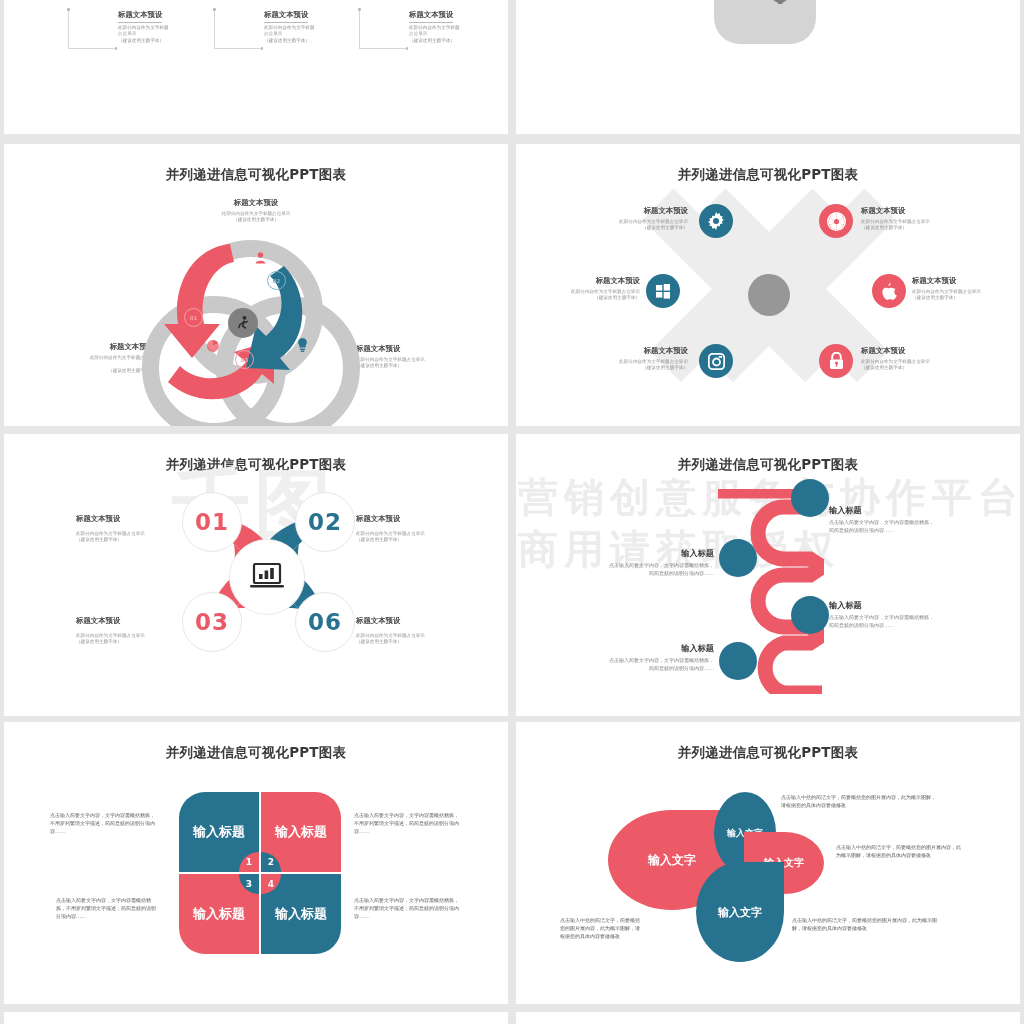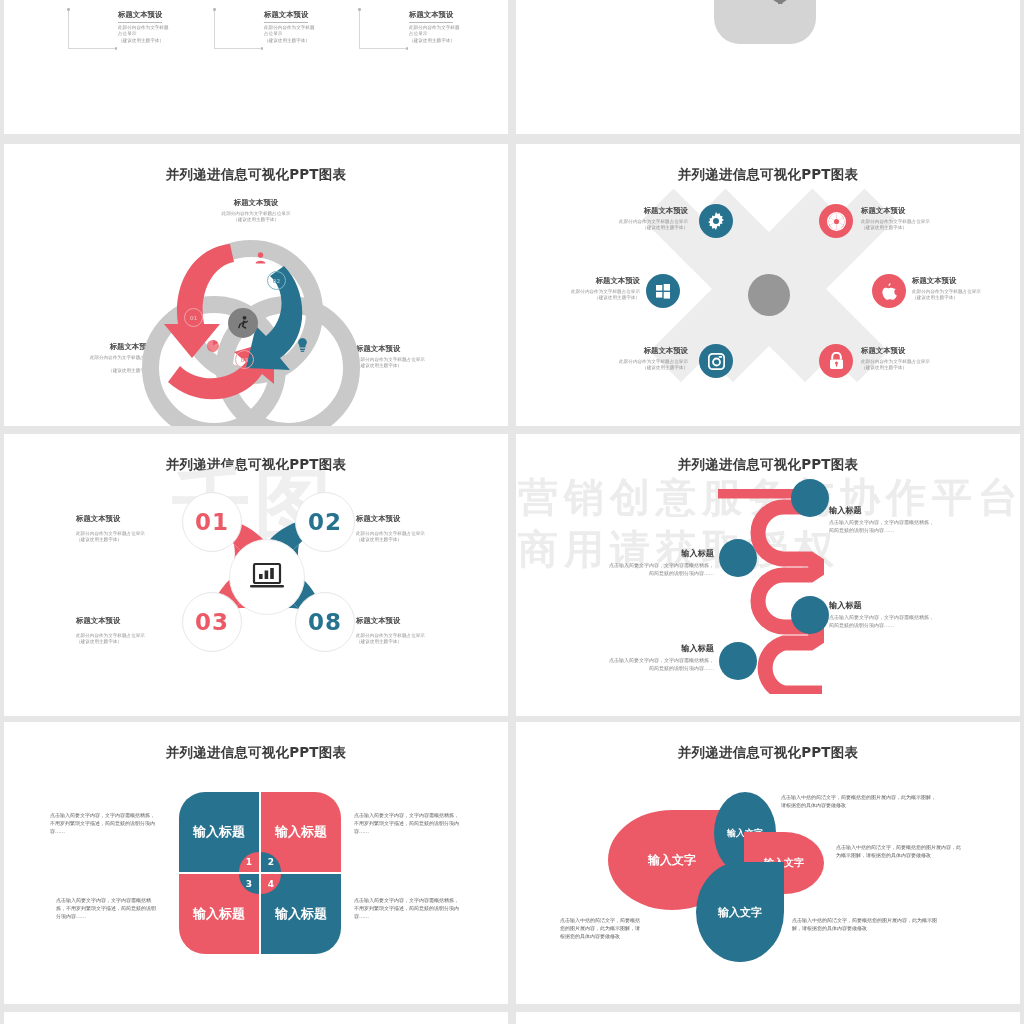--- a/index.html
+++ b/index.html
@@ -318,21 +318,21 @@
       <path d="M67.5 67.5 L101 67.5 C101 50 89 26 125 10 Z" fill="#27728f"></path>
       <path d="M67.5 67.5 L10 125 C6 105 18 81 34 67.5 Z" fill="#eb5a66"></path>
       <path d="M67.5 67.5 L67.5 101 C50 101 26 89 10 125 Z" fill="#eb5a66"></path>
       <path d="M67.5 67.5 L125 125 C129 105 117 81 101 67.5 Z" fill="#27728f"></path>
       <path d="M67.5 67.5 L67.5 101 C85 101 109 89 125 125 Z" fill="#27728f"></path>
     </svg>
 
     <div class="numc red" style="left:178px;top:58px;">01</div>
     <div class="numc blue" style="left:291px;top:58px;">02</div>
     <div class="numc red" style="left:178px;top:158px;">03</div>
-    <div class="numc blue" style="left:291px;top:158px;">08</div>
+    <div class="numc blue" style="left:291px;top:158px;">06</div>
 
     <div class="centc" style="left:225px;top:105px;">
       <svg width="34" height="28" viewBox="0 0 34 28">
         <rect x="4" y="1" width="26" height="19" rx="1.6" fill="none" stroke="#2b2b2b" stroke-width="2.2"></rect>
         <rect x="9" y="11" width="3.6" height="5" fill="#2b2b2b"></rect>
         <rect x="14.6" y="7.5" width="3.6" height="8.5" fill="#2b2b2b"></rect>
         <rect x="20.2" y="5" width="3.6" height="11" fill="#2b2b2b"></rect>
         <rect x="0" y="22" width="34" height="2.6" rx="1.3" fill="#2b2b2b"></rect>
       </svg>
     </div>

